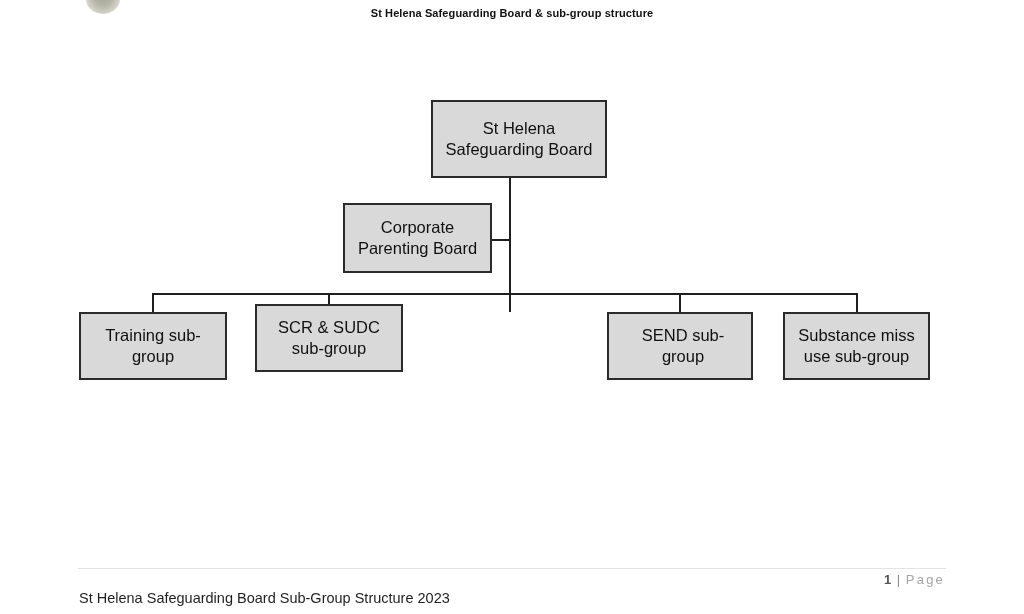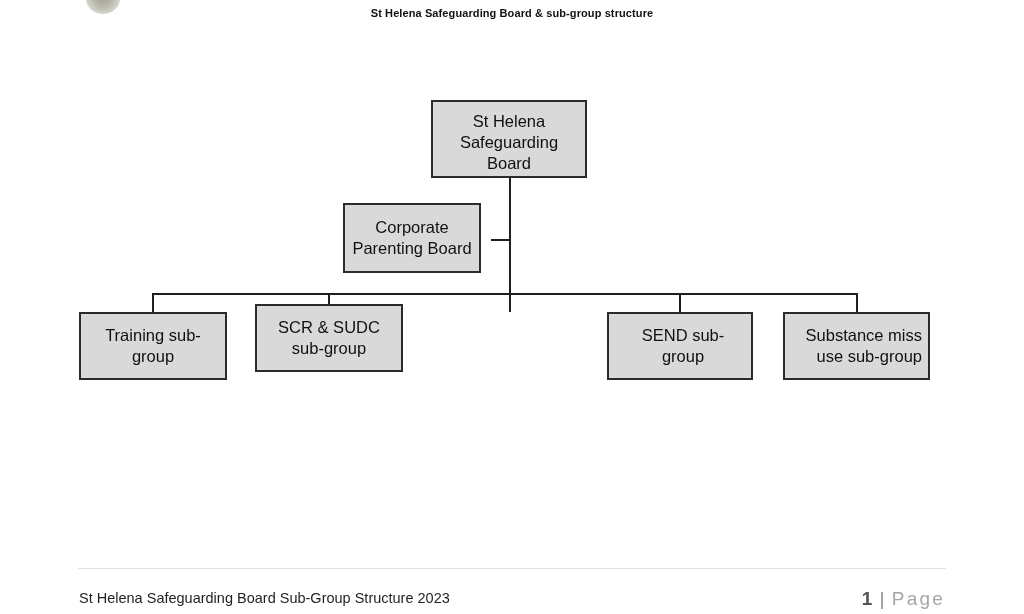--- a/index.html
+++ b/index.html
@@ -71,37 +71,36 @@
   }
   .node-label {
     display: block;
     width: 100%;
   }
 
   
   #node-root {
     left: 431px;
     top: 100px;
-    width: 156px;
+    width: 176px;
     height: 78px;
-    align-items: flex-end;
   }
   
   #node-corporate {
     left: 343px;
     top: 203px;
-    width: 138px;
+    width: 149px;
     height: 70px;
   }
   
   #node-training  { left:  79px; top: 312px; width: 148px; height: 68px; }
   #node-scr       { left: 255px; top: 304px; width: 148px; height: 68px; }
   #node-policy    { left: 431px; top: 310px; width: 148px; height: 72px; }
   #node-send      { left: 607px; top: 312px; width: 146px; height: 68px; }
-  #node-substance { left: 783px; top: 312px; width: 147px; height: 68px; text-align: right; }
+  #node-substance { left: 783px; top: 312px; width: 147px; height: 68px; }
 
   
   #node-send { justify-content: flex-start; }
   #node-send .node-label { text-align: center; padding-left: 6px; }
 
   
   .line {
     position: absolute;
     background: #1f1f1f;
   }
@@ -138,23 +137,22 @@
     top: 590px;
     font-size: 14.5px;
     color: #1f1f1f;
     white-space: nowrap;
     text-align: center;
   }
   #page-number {
     position: absolute;
     right: 79px;
     top: 572px;
-    font-size: 19px;
+    font-size: 13px;
     white-space: nowrap;
-    margin-top: 16px;
   }
   #page-number .pn-num {
     font-weight: bold;
     color: #555555;
   }
   #page-number .pn-sep {
     color: #8a8a8a;
     margin: 0 2px;
   }
   #page-number .pn-word {

